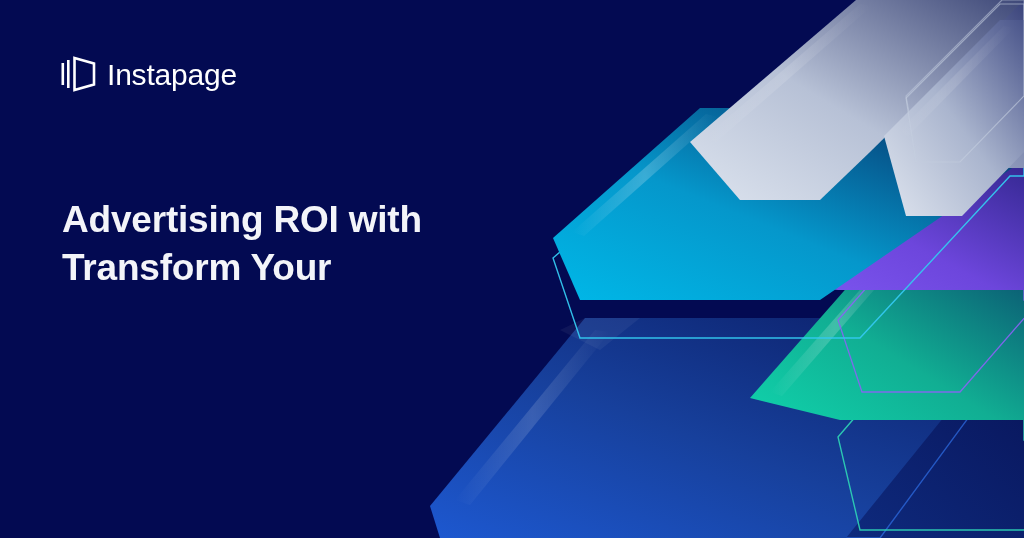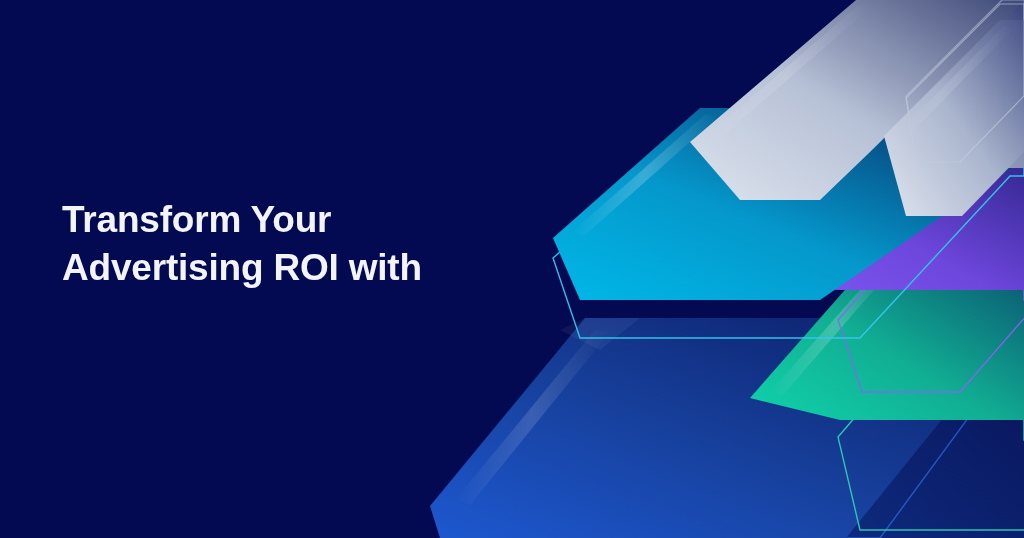--- a/index.html
+++ b/index.html
@@ -245,20 +245,30 @@
 
     <polygon points="884,136 1000,20 1024,20 1024,152 962,216 906,216" fill="url(#gSilver2)"></polygon>
     <polygon points="898,132 1004,26 1014,28 908,136" fill="url(#gSheen)" opacity="0.45"></polygon>
 
     <polygon points="906,98 1000,4 1024,4 1024,96 960,162 916,162" fill="none" stroke="#C5CEE0" stroke-width="1.2" opacity="0.6"></polygon>
 
   </svg>
 
   <div class="content">
 
+    <div class="logo">
+      <svg class="logo-mark" viewBox="0 0 38 40" aria-hidden="true">
+
+        <rect x="1.5" y="9" width="2.6" height="22" fill="#FFFFFF"></rect>
+        <rect x="7.0" y="6" width="2.6" height="28" fill="#FFFFFF"></rect>
+
+        <polygon points="14.5,4 34,9.5 34,30.5 14.5,36" fill="none" stroke="#FFFFFF" stroke-width="2.6" stroke-linejoin="miter"></polygon>
+      </svg>
+      <span class="logo-word">Instapage</span>
+    </div>
 
     <h1 class="headline">
+      <span class="line">Advertising ROI with</span>
       <span class="line">Transform Your</span>
-      <span class="line">Advertising ROI with</span>
     </h1>
 
   </div>
 </div>
 
 </body></html>

